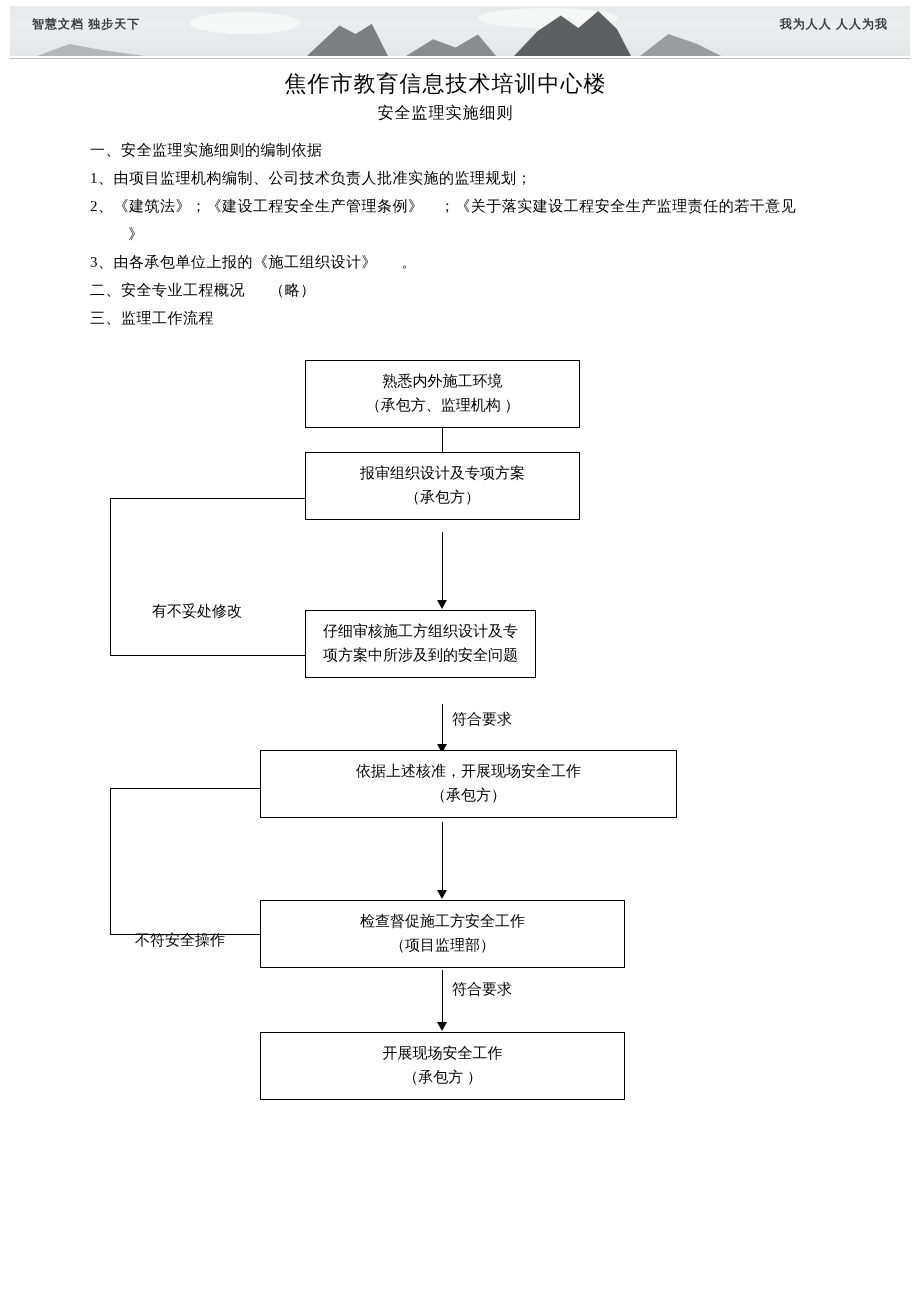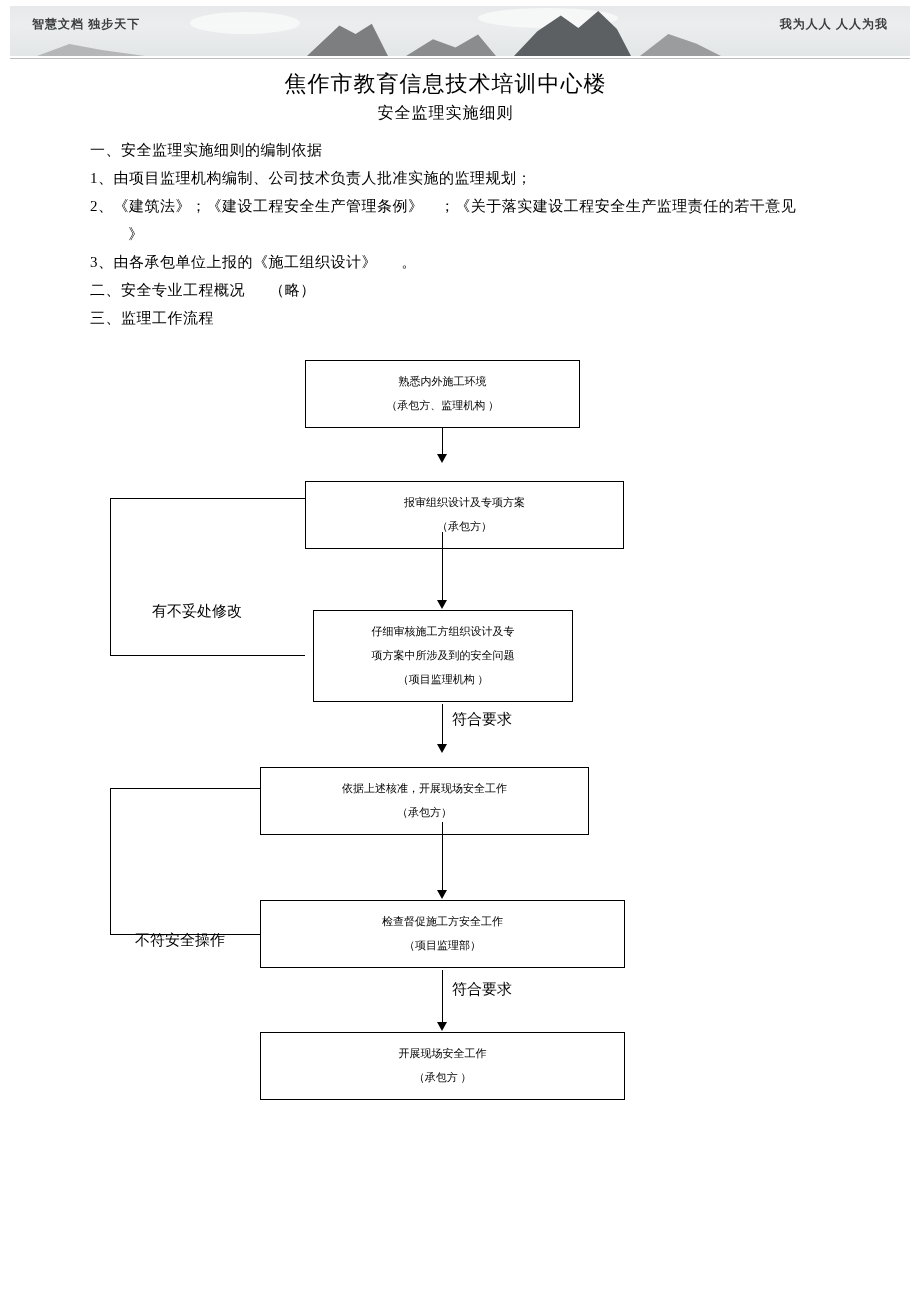--- a/index.html
+++ b/index.html
@@ -24,21 +24,21 @@
   .title{text-align:center;font-size:22px;letter-spacing:1px;margin-top:4px}
   .subtitle{text-align:center;font-size:16px;letter-spacing:1px;margin:4px 0 12px 0}
   
   .line{font-size:15px;line-height:28px;letter-spacing:.5px}
   .gap-r{display:inline-block;width:34px}
   .gap-s{display:inline-block;width:20px}
   .sp{display:inline-block;width:12px}
   
   .diag{position:relative;height:800px;margin-top:20px}
   .box{position:absolute;border:1px solid #000;background:#fff;text-align:center;
-       font-size:11px;line-height:24px;padding:8px 8px 10px 8px;box-sizing:border-box}
+       font-size:15px;line-height:24px;padding:8px 8px 10px 8px;box-sizing:border-box}
   .box .l1{display:block}
   
   .v{position:absolute;width:0;border-left:1.4px solid #000}
   .h{position:absolute;height:0;border-top:1.4px solid #000}
   .ah-down{position:absolute;width:0;height:0;border-left:5px solid transparent;border-right:5px solid transparent;border-top:9px solid #000}
   .edge-label{position:absolute;font-size:15px}
 </style>
 </head>
 <body>
 
@@ -80,44 +80,43 @@
   <div class="diag">
 
     <div class="box" style="left:215px;top:8px;width:275px">
       <span class="l1">熟悉内外施工环境</span>
       <span class="l1">（承包方、监理机构   ）</span>
     </div>
 
     <span class="v" style="left:352px;top:76px;height:28px"></span>
     <span class="ah-down" style="left:347px;top:102px"></span>
 
-    <div class="box" style="left:215px;top:129px;width:319px">
+    <div class="box" style="left:215px;top:100px;width:275px">
       <span class="l1">报审组织设计及专项方案</span>
       <span class="l1">（承包方）</span>
     </div>
 
     <span class="v" style="left:352px;top:180px;height:70px"></span>
     <span class="ah-down" style="left:347px;top:248px"></span>
 
-    <div class="box" style="left:223px;top:258px;width:260px">
+    <div class="box" style="left:215px;top:258px;width:231px">
       <span class="l1">仔细审核施工方组织设计及专</span>
       <span class="l1">项方案中所涉及到的安全问题</span>
-      <span class="l1">（项目监理机构    ）</span>
     </div>
 
     <span class="h" style="left:20px;top:303px;width:195px"></span>
     <span class="v" style="left:20px;top:146px;height:157px"></span>
     <span class="h" style="left:20px;top:146px;width:195px"></span>
     <span class="edge-label" style="left:62px;top:250px">有不妥处修改</span>
 
     <span class="v" style="left:352px;top:352px;height:42px"></span>
     <span class="ah-down" style="left:347px;top:392px"></span>
     <span class="edge-label" style="left:362px;top:358px">符合要求</span>
 
-    <div class="box" style="left:170px;top:415px;width:329px">
+    <div class="box" style="left:170px;top:398px;width:417px">
       <span class="l1">依据上述核准，开展现场安全工作</span>
       <span class="l1">（承包方）</span>
     </div>
 
     <span class="v" style="left:352px;top:470px;height:70px"></span>
     <span class="ah-down" style="left:347px;top:538px"></span>
 
     <div class="box" style="left:170px;top:548px;width:365px">
       <span class="l1">检查督促施工方安全工作</span>
       <span class="l1" style="font-family:'KaiTi','楷体',serif">（项目监理部）</span>

